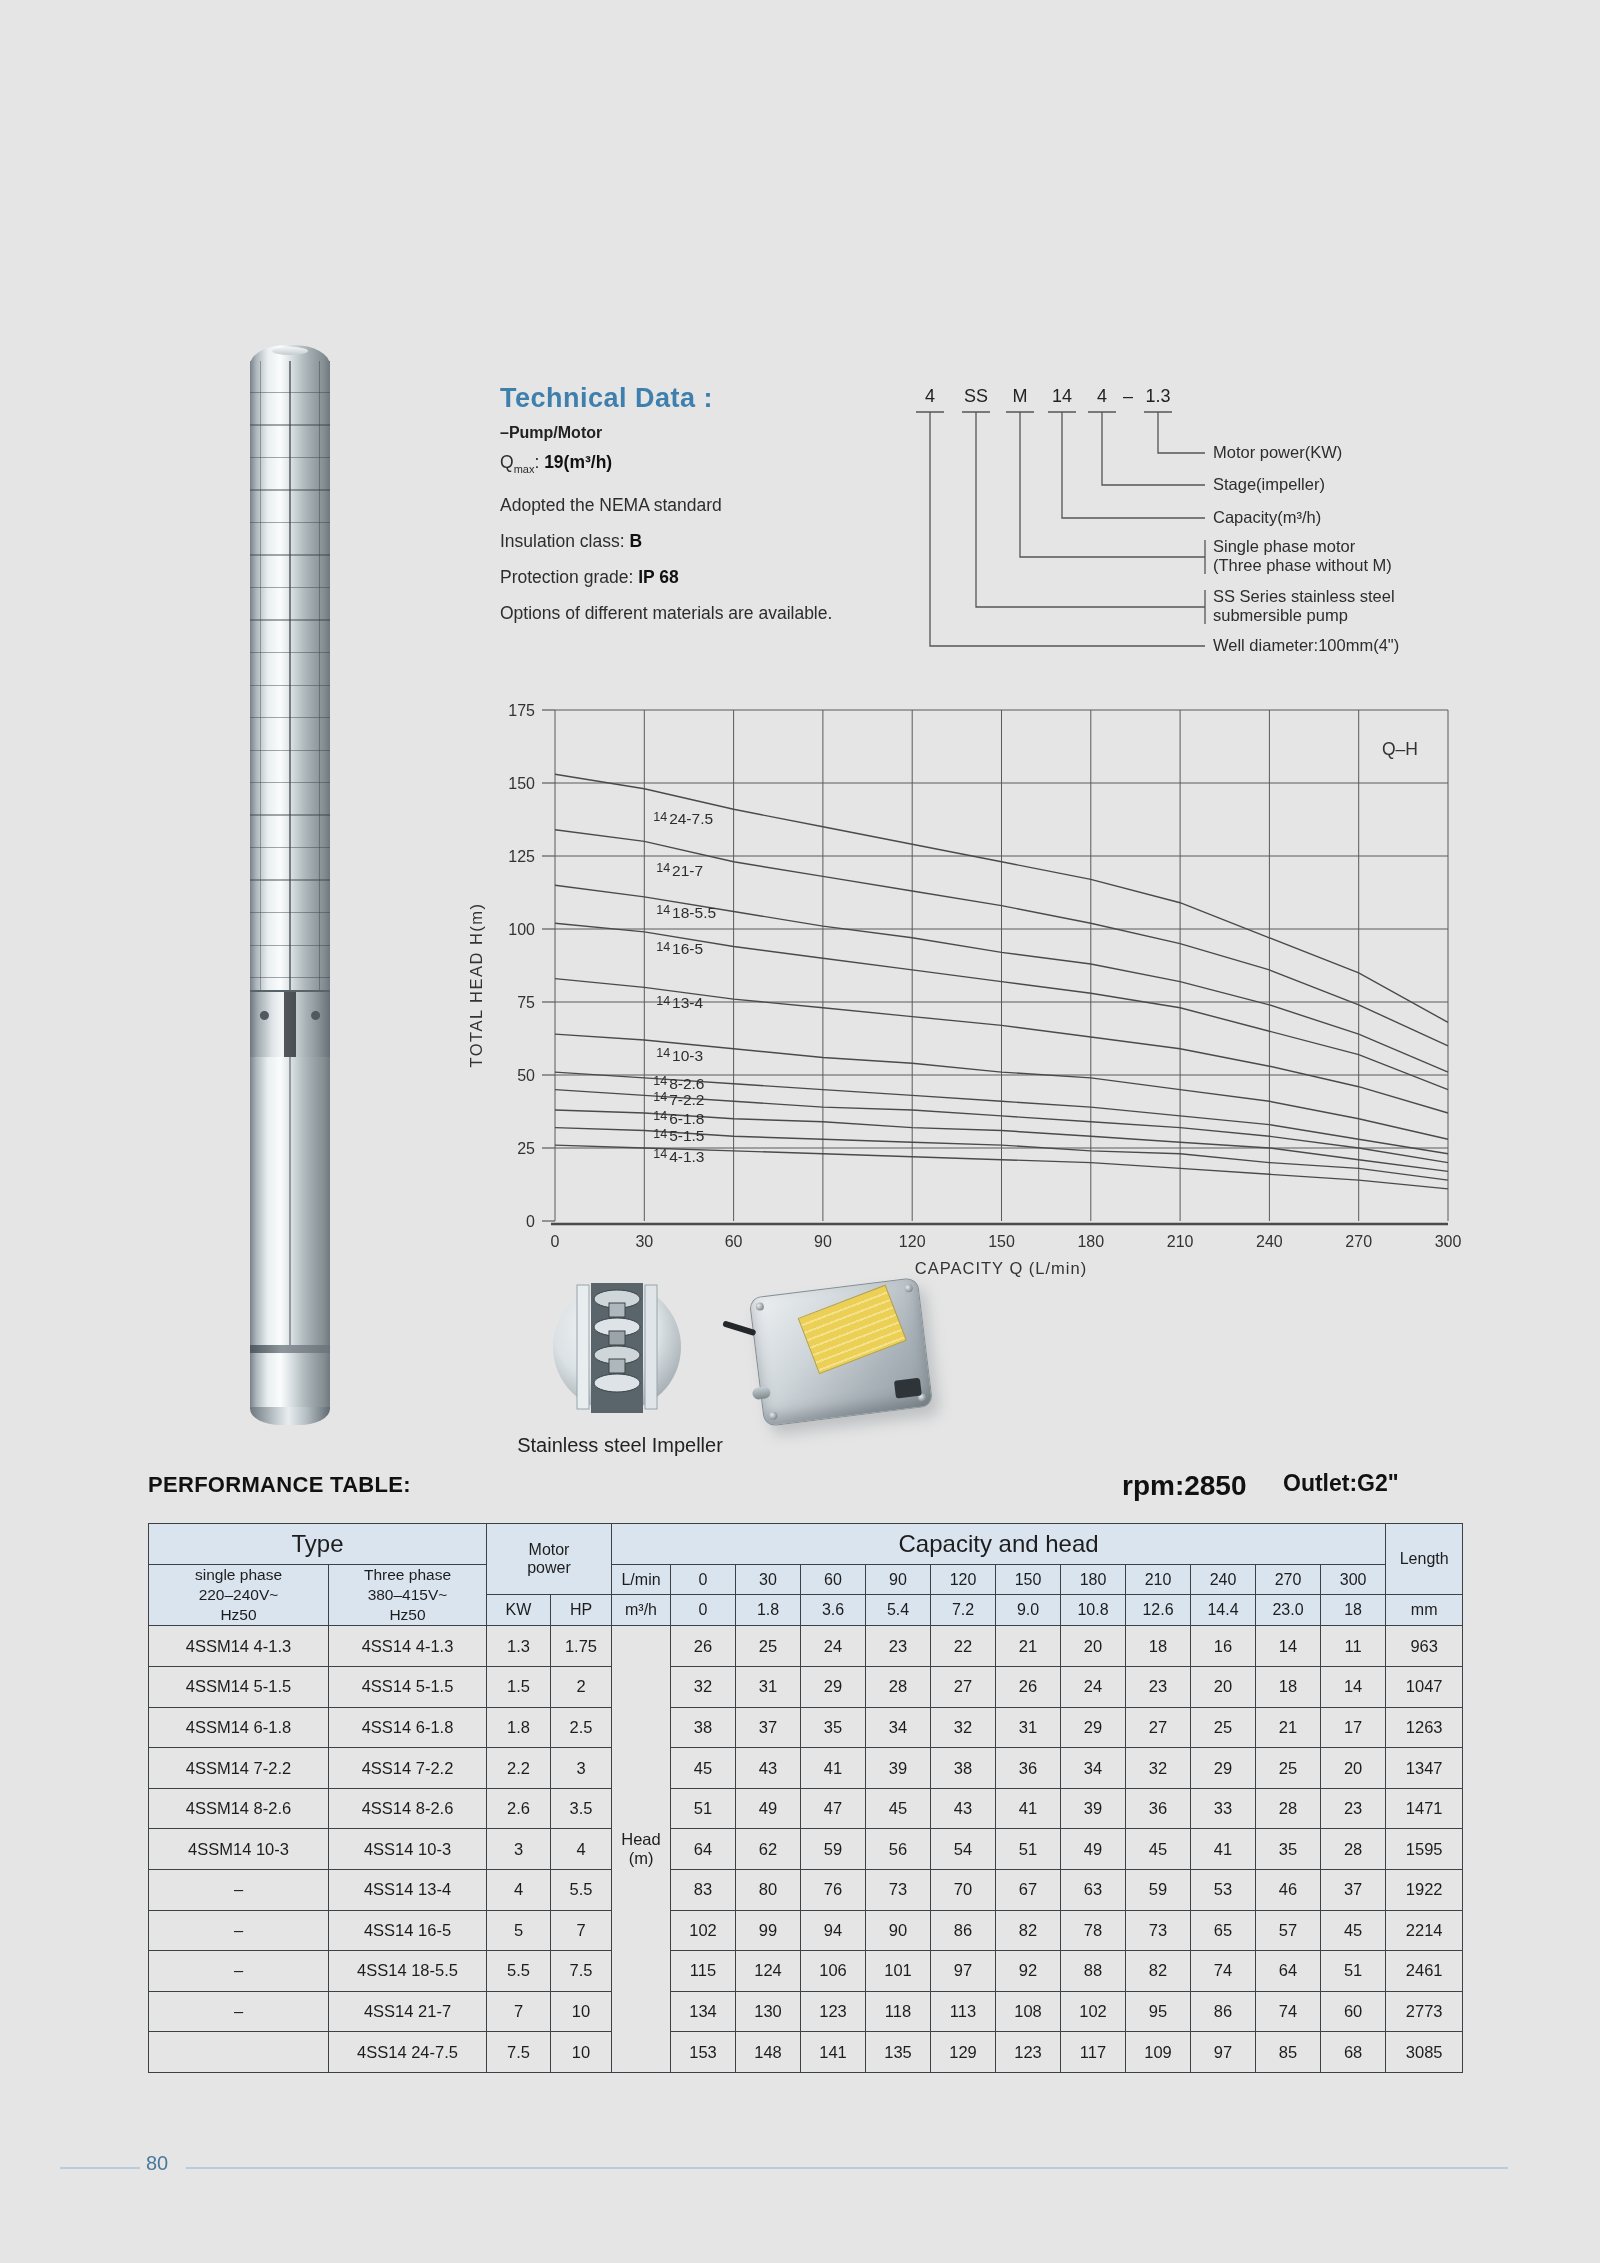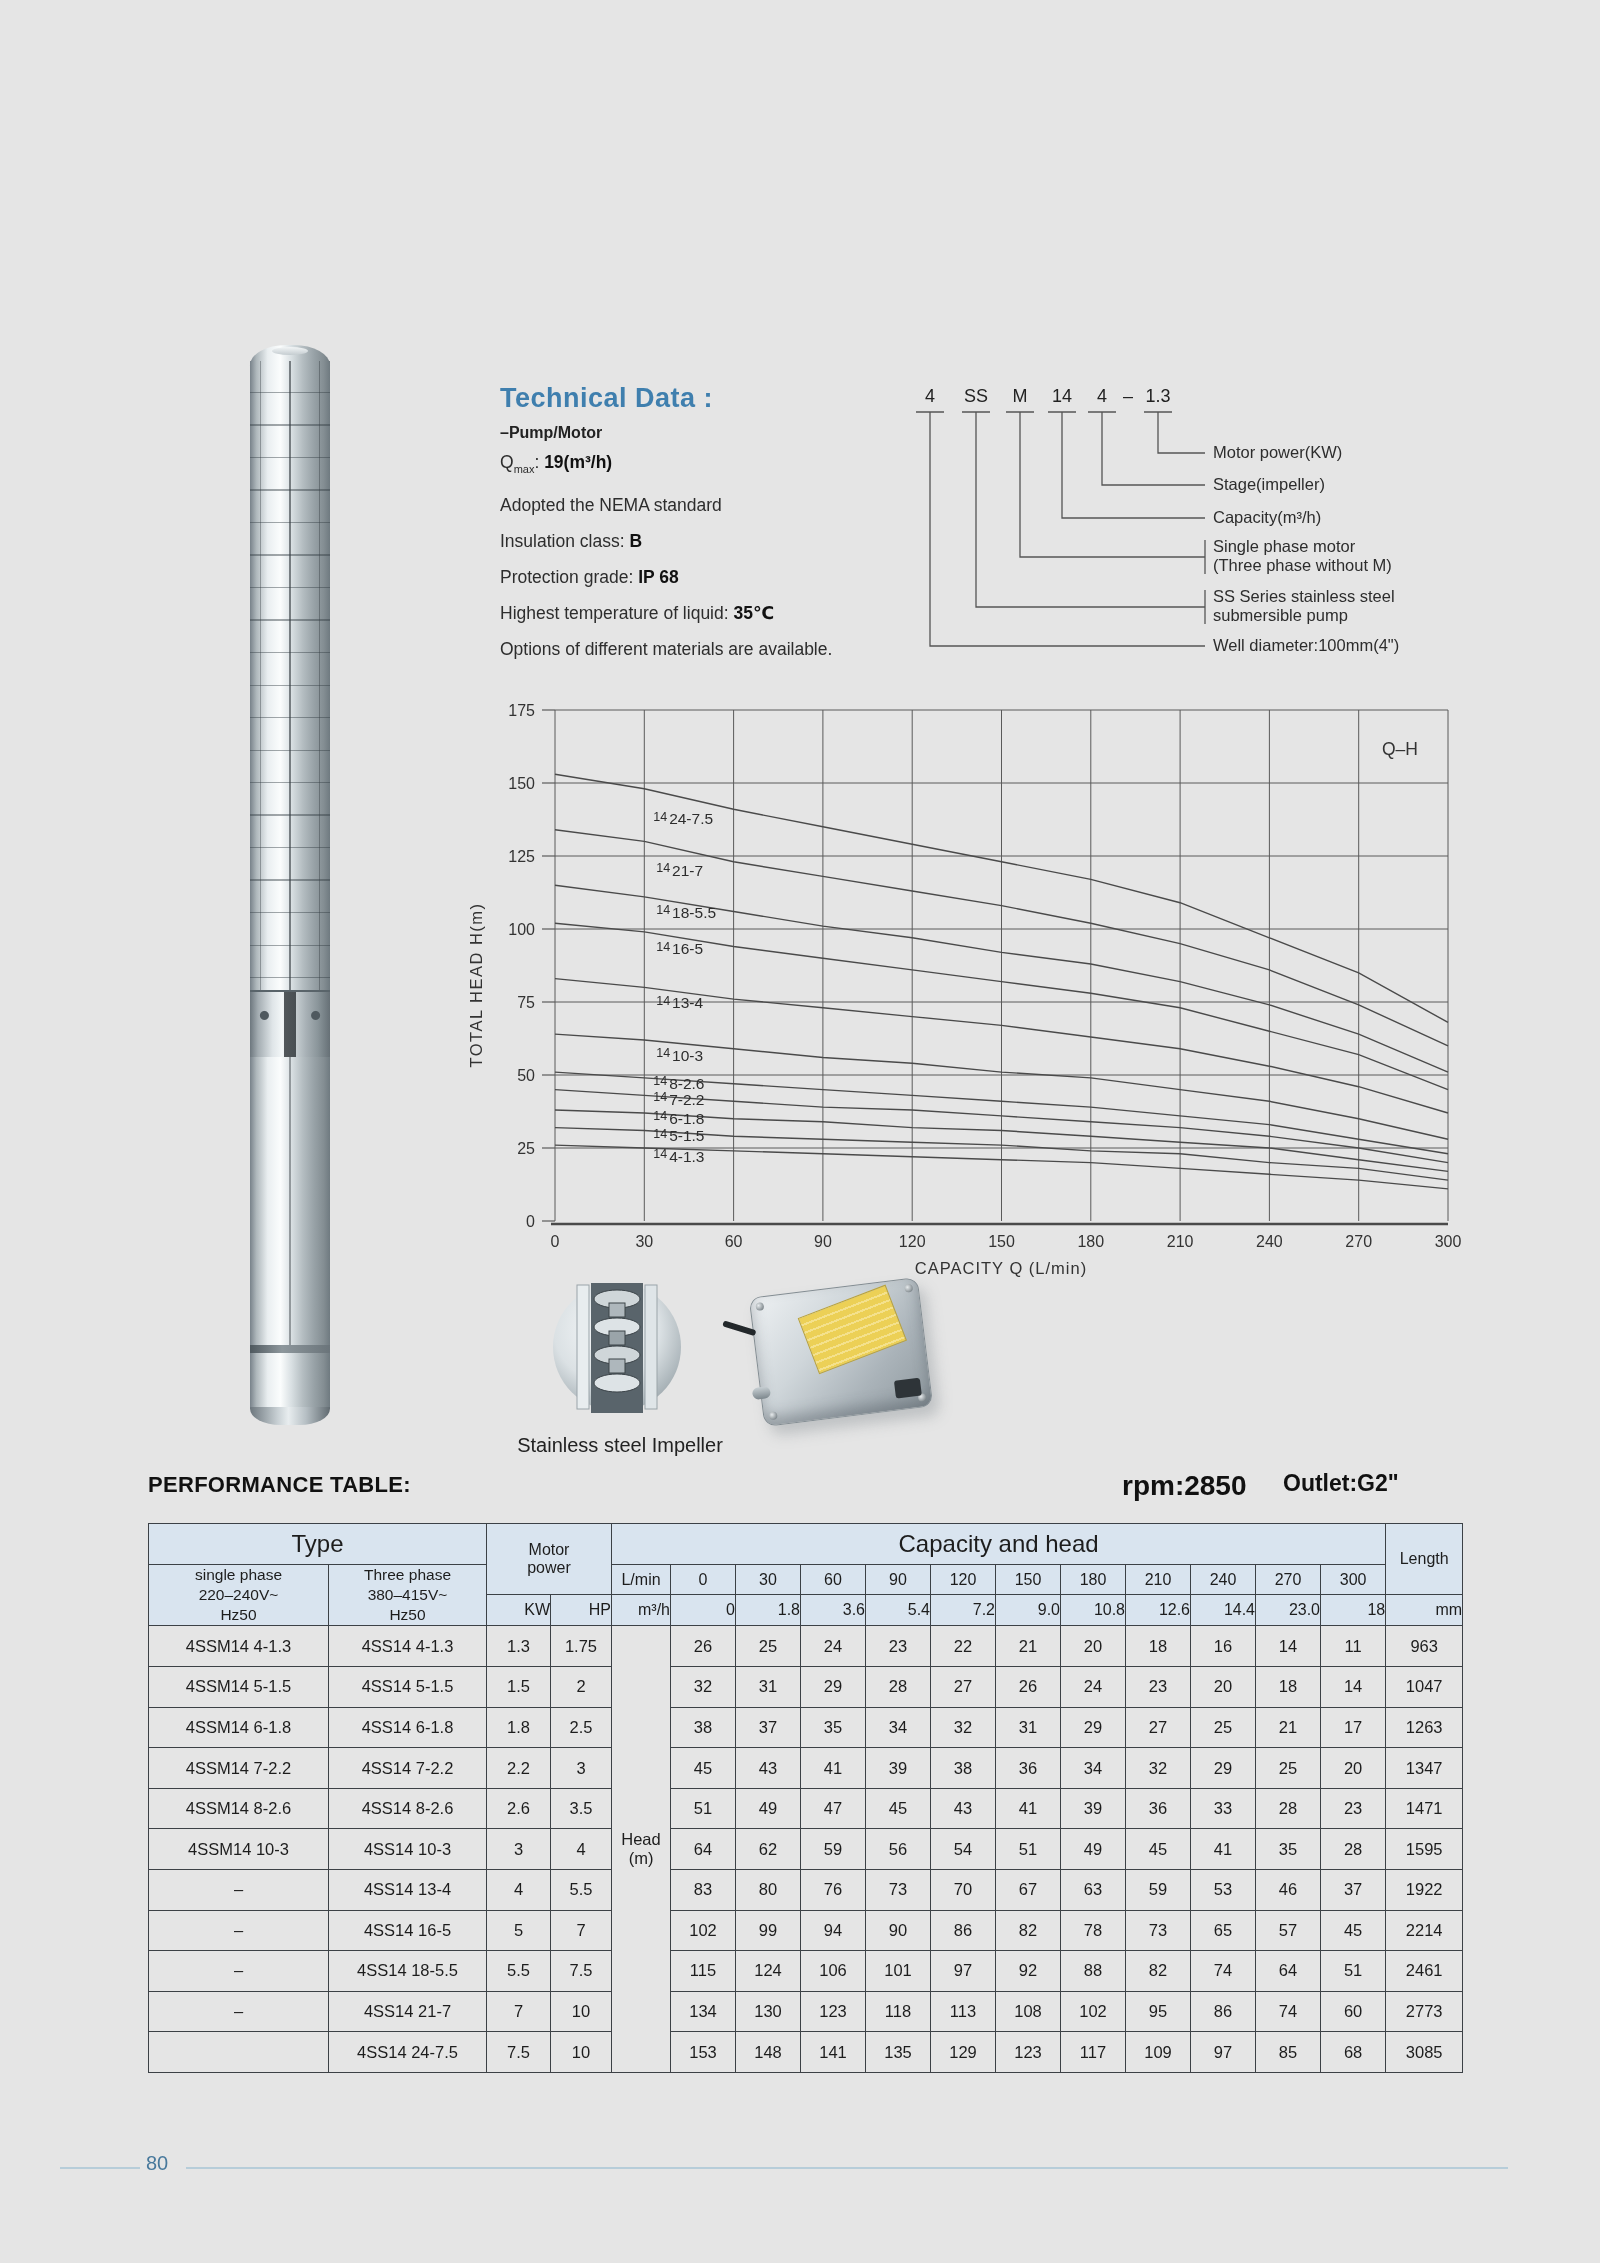--- a/index.html
+++ b/index.html
@@ -70,21 +70,21 @@
         font-weight:normal;color:#1d1d1d;padding:0;}
   table.perf thead th{background:#d9e4ef;}
   .fs-head{font-size:24px;margin-left:7px;}
   .fs-phase{font-size:15.5px;line-height:1.3;}
   .fs-unit{font-size:16px;}
   table.perf tbody td{height:39.6px;font-size:16.5px;}
   td.type-cell{font-size:16.5px;}
   .pre{white-space:pre-line;}
   tr.hrow1 th{height:40px;}
   tr.hrow2 th{height:28px;}
-  tr.hrow3 th{height:29px;text-align:right;}
+  tr.hrow3 th{height:29px;}
 
   
   .foot-line{position:absolute;height:2px;background:#b7cdd9;}
   .foot-num{position:absolute;left:146px;top:2152px;font-size:20px;color:#48799c;}
 </style>
 </head>
 <body>
 
 <div class="page">
 
@@ -99,21 +99,20 @@
   </div>
 
   <section class="tech">
     <h2 class="tech-heading">Technical Data :</h2>
     <h3 class="tech-sub">–Pump/Motor</h3>
     <div id="specList">
         <div class="spec-row"><span>Q</span><sub>max</sub><span>: </span><b>19(m³/h)</b></div>
         <div class="spec-row"><span>Adopted the NEMA standard</span></div>
         <div class="spec-row"><span>Insulation class: </span><b>B</b></div>
         <div class="spec-row"><span>Protection grade: </span><b>IP 68</b></div>
-        <div class="spec-row"><span>Highest temperature of liquid: </span><b>35℃</b></div>
         <div class="spec-row"><span>Options of different materials are available.</span></div>
       </div>
   </section>
 
   <svg style="position:absolute;left:900px;top:378px;" width="580" height="300" viewBox="0 0 580 300">
     <g fill="#222" font-size="18" text-anchor="middle">
       <text x="30" y="24">4</text>
       <text x="76" y="24">SS</text>
       <text x="120" y="24">M</text>
       <text x="162" y="24">14</text>

